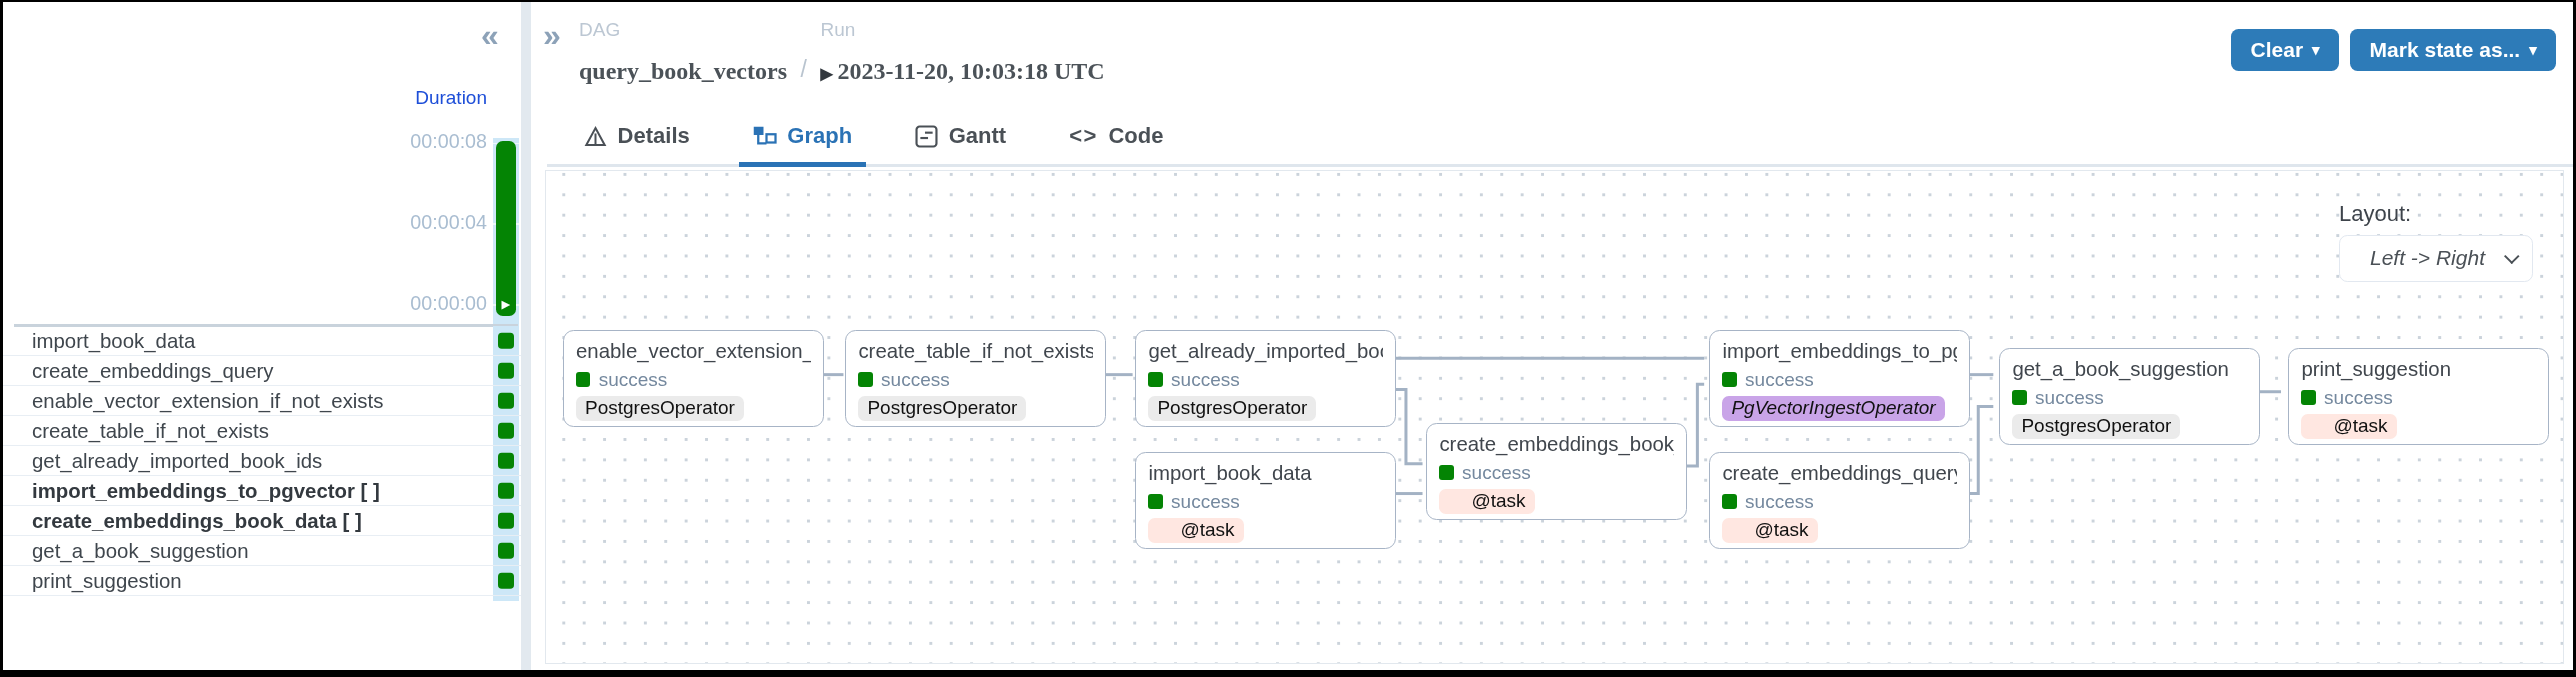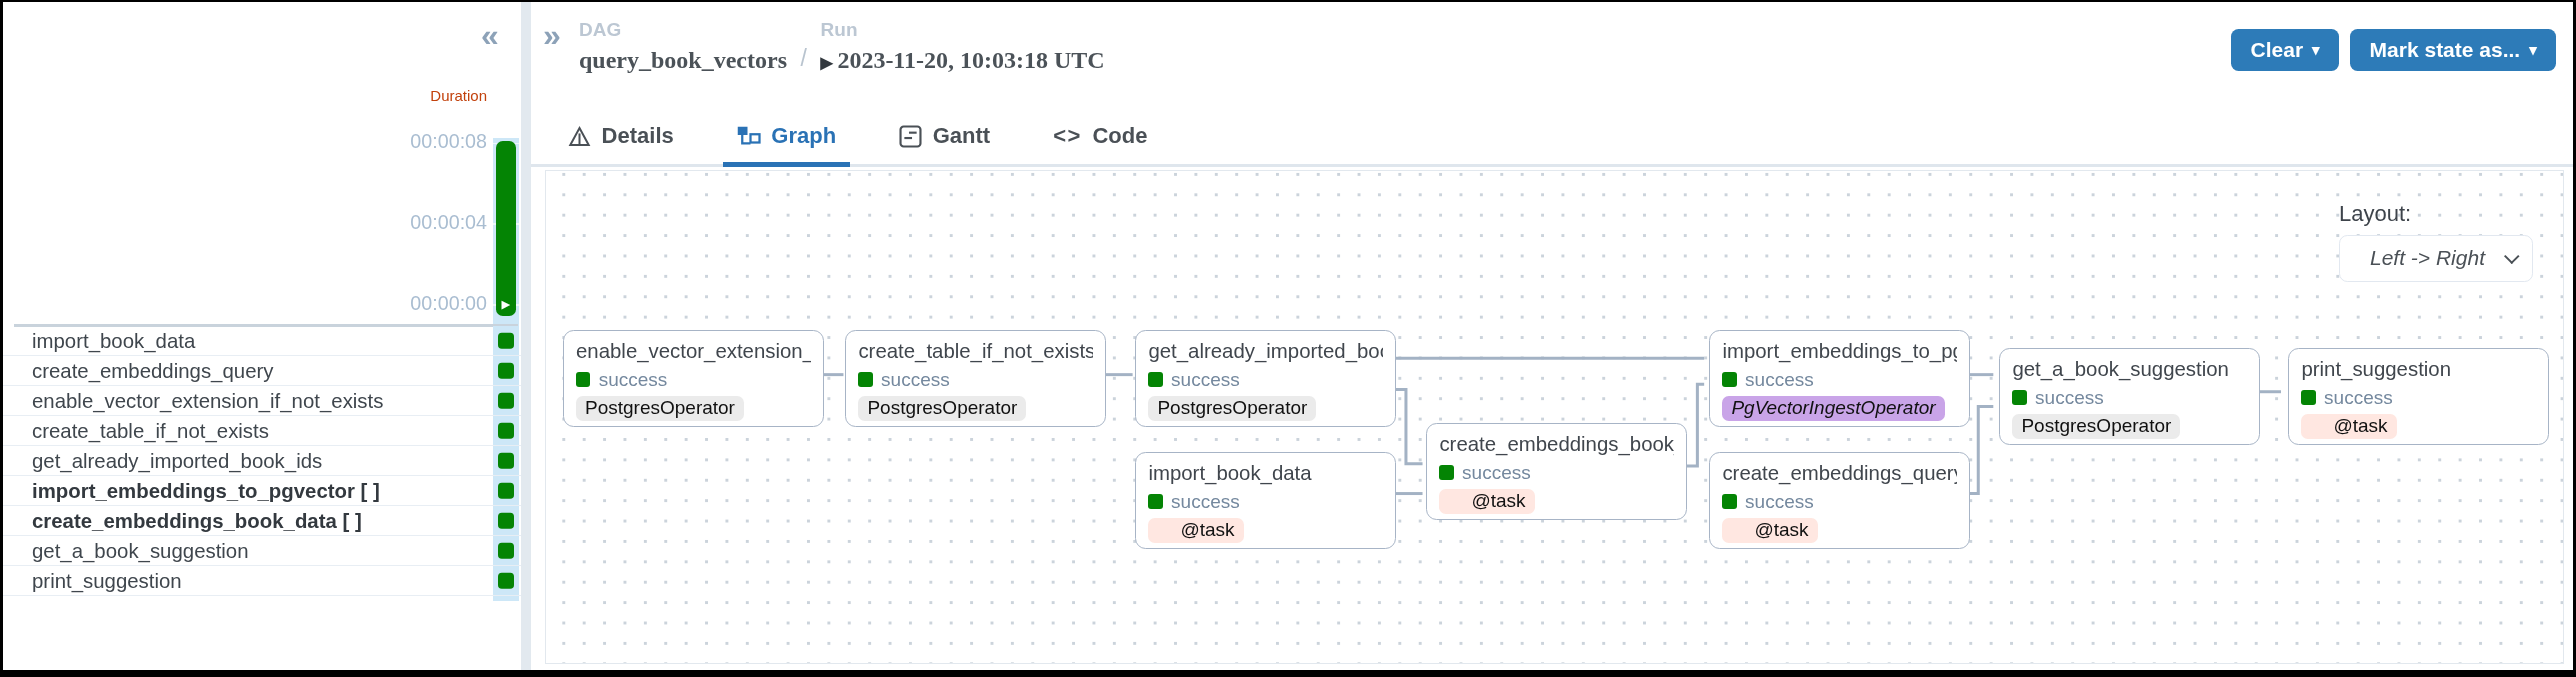--- a/index.html
+++ b/index.html
@@ -4,21 +4,21 @@
 <style>
   * { box-sizing: border-box; margin: 0; padding: 0; }
   html,body { width:2576px; height:677px; }
   body { font-family: "Liberation Sans", sans-serif; background:#000; }
   .screen { position:relative; width:2576px; height:677px; background:#000; }
   .canvas { position:absolute; left:3px; top:2.3px; width:2570px; height:668px; background:#fff; overflow:hidden; }
 
   
   .left-panel { position:absolute; left:0; top:0; width:518px; height:100%; background:#fff; }
   .collapse-btn { position:absolute; left:478px; top:16.6px; font-size:32px; font-weight:bold; color:#8da2b8; cursor:pointer; line-height:1; }
-  .duration-label { position:absolute; right:34px; top:85px; font-size:15px; color:#c2410c; }
+  .duration-label { position:absolute; right:34px; top:85px; font-size:19px; color:#1d4ed8; }
   .tick { position:absolute; right:34px; font-size:19.7px; color:#a9bdd1; }
   .tick-0 { top:128px; } .tick-1 { top:209px; } .tick-2 { top:290px; }
   .bar-col { position:absolute; left:490px; top:136px; width:26px; height:463px; background:#cde7f7; }
   .bar-col .gridline { position:absolute; left:0; width:100%; height:1.5px; background:rgba(255,255,255,.65); }
   .duration-bar { position:absolute; left:493px; top:139px; width:19.7px; height:175px; background:#048404; border-radius:6.8px; }
   .duration-bar .play { position:absolute; bottom:6px; left:50%; transform:translateX(-50%); color:#fff; font-size:11.3px; line-height:1; }
   .axis-divider { position:absolute; left:11.3px; top:322px; width:504px; height:2.3px; background:#c9d3dc; }
   .task-list { position:absolute; left:0; top:324px; width:518px; }
   .task-row { position:relative; height:30px; line-height:30px; border-bottom:1.5px solid #e8eef4; cursor:pointer; }
   .task-row .task-label { position:absolute; left:29px; font-size:20.4px; color:#3f464d; white-space:nowrap; }
@@ -26,30 +26,30 @@
   .task-row .cell { position:absolute; left:490px; top:0; width:26px; height:100%; background:#cde7f7; }
   .task-row .sq { position:absolute; left:4.5px; top:50%; transform:translateY(-50%); width:16.6px; height:16.6px; background:#048404; border-radius:3.8px; cursor:pointer; }
 
   
   .panel-divider { position:absolute; left:518px; top:0; width:10.6px; height:100%; background:#e2e9ef; cursor:col-resize; }
 
   
   .main-panel { position:absolute; left:528px; top:0; right:0; height:100%; background:#fff; }
   .expand-btn { position:absolute; left:12px; top:16.6px; font-size:32px; font-weight:bold; color:#8da2b8; cursor:pointer; line-height:1; }
   .breadcrumb { position:absolute; left:48px; top:16.6px; display:flex; align-items:flex-end; gap:13.6px; }
-  .crumb .crumb-label { font-size:19px; font-weight:bold; color:#bcc7d3; margin-bottom:6px; }
+  .crumb .crumb-label { font-size:19px; font-weight:normal; color:#bcc7d3; margin-bottom:17px; }
   .crumb .crumb-value { font-size:24px; font-weight:bold; color:#4b5258; white-space:nowrap;font-family:Liberation Serif, serif; }
   .crumb-sep { font-size:23px; color:#b9c4cf; padding-bottom:1.5px; }
   .run-marker { font-size:16px; color:#33393f; margin-right:4.5px; }
 
   .header-buttons { position:absolute; right:16.6px; top:27px; display:flex; gap:10.6px; }
   .btn-primary { background:#2d7bb8; color:#fff; font-size:21px; font-weight:bold; border:none; border-radius:7.6px; padding:9px 19.7px; cursor:pointer; display:flex; align-items:center; gap:9px; font-family:inherit; }
   .btn-primary .caret { font-size:15px; }
 
-  .tabs-row { position:absolute; left:0; top:106px; right:0; height:59px; display:flex; align-items:center; gap:63px; padding-left:37px; border-bottom:3px solid #dfe6ed; }
+  .tabs-row { position:absolute; left:16px; top:106px; right:0; height:59px; display:flex; align-items:center; gap:63px; padding-left:37px; border-bottom:3px solid #dfe6ed; }
   .tab { display:flex; align-items:center; gap:10.6px; font-size:22px; font-weight:bold; color:#4a5056; height:100%; cursor:pointer; position:relative; }
   .tab.active { color:#2a72b5; }
   .tab.active::after { content:""; position:absolute; left:-13.6px; right:-13.6px; bottom:-3px; height:5.3px; background:#2a72b5; }
   .tab svg { display:block; }
   .code-glyph { font-size:22px; font-weight:bold; color:#4a5056; letter-spacing:1.5px; }
 
   
   .graph-container { position:absolute; left:14.4px; top:168px; right:9px; bottom:6px; border:1.5px solid #e2e8ee; background:#fff;
     background-image: radial-gradient(#cbd3db 1.8px, transparent 1.9px);
     background-size:20.4px 20.4px; background-position:7.6px 13.6px; }

